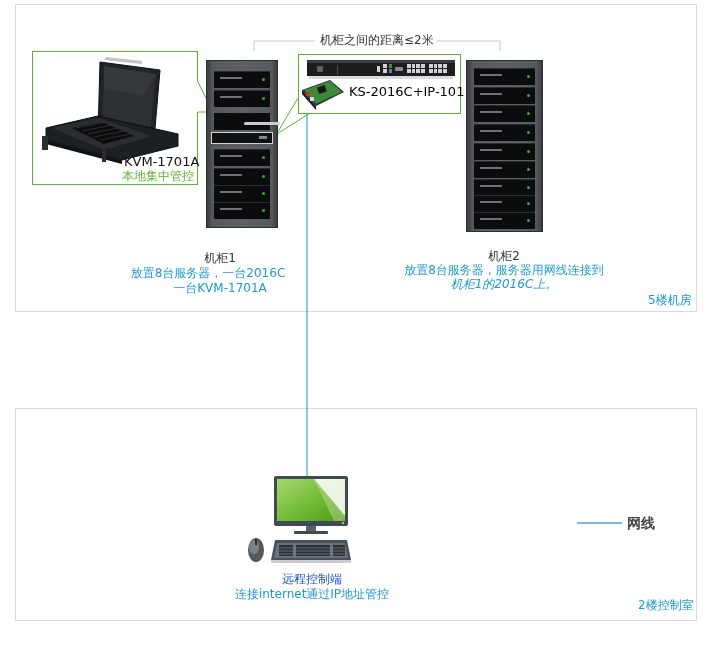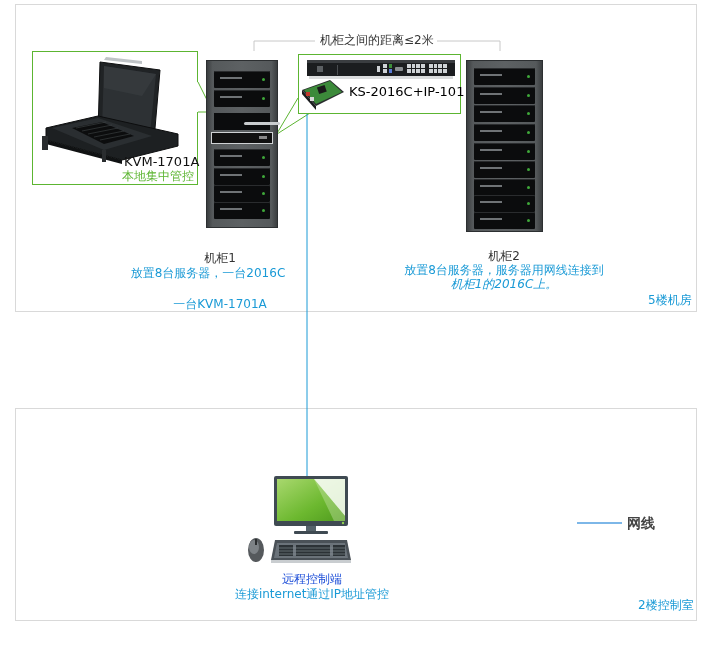--- a/index.html
+++ b/index.html
@@ -144,21 +144,21 @@
     <rect x="18" y="6" width="8" height="7" fill="#1a1a1a" transform="rotate(-18 22 10)"></rect>
     <polygon points="2,10 16,26 16,30 2,14" fill="#1a1c1e"></polygon>
     <rect x="6" y="12" width="4" height="4" fill="#c0392b"></rect>
     <rect x="10" y="17" width="4" height="4" fill="#d8d8d8"></rect>
   </svg>
 </div>
 <div class="txt" style="left:349px;top:84px;font-size:13px;color:#000000;">KS-2016C+IP-101</div>
 
 <div class="txt dark center" style="left:202px;top:251px;width:36px;">机柜1</div>
 <div class="txt blue center" style="left:128px;top:266px;width:160px;">放置8台服务器，一台2016C</div>
-<div class="txt blue center" style="left:140px;top:297px;width:160px;">一台KVM-1701A</div>
+<div class="txt blue center" style="left:140px;top:281px;width:160px;">一台KVM-1701A</div>
 
 <div class="txt dark center" style="left:486px;top:249px;width:36px;">机柜2</div>
 <div class="txt blue center" style="left:398px;top:263px;width:212px;">放置8台服务器，服务器用网线连接到</div>
 <div class="txt blue center" style="left:398px;top:277px;width:212px;font-style:italic;">机柜1的2016C上。</div>
 
 <div class="txt blue" style="left:648px;top:293px;">5楼机房</div>
 
 <div class="abs" style="left:274px;top:476px;width:74px;height:62px;">
   <svg width="74" height="62" viewBox="0 0 74 62">
     <defs>

